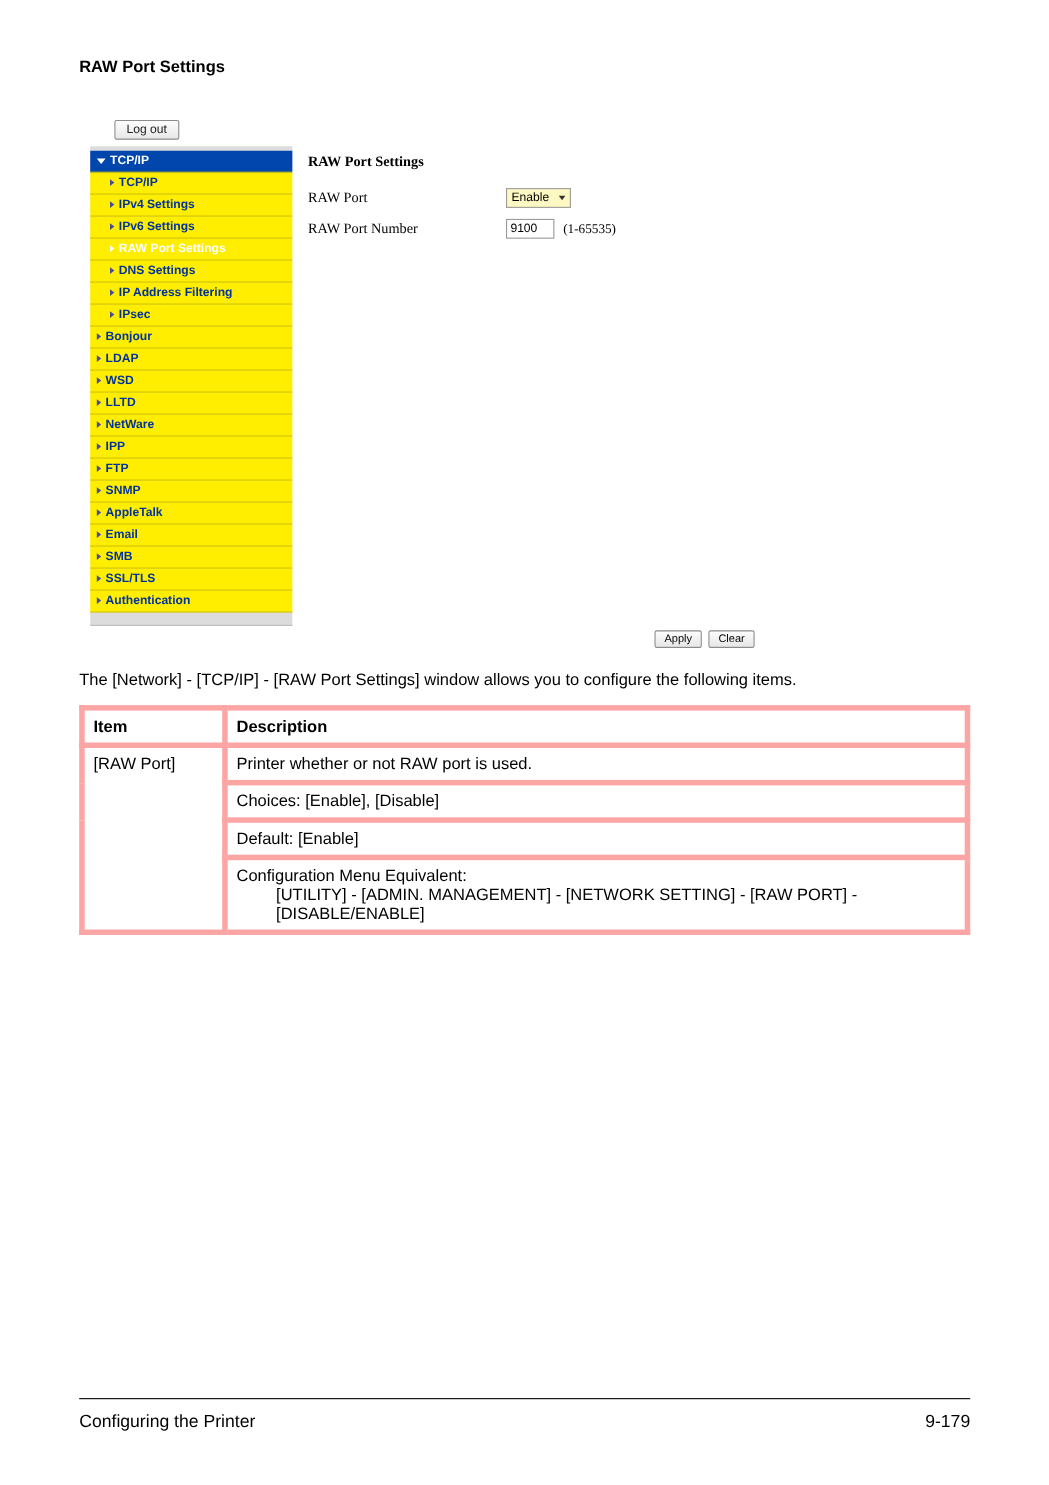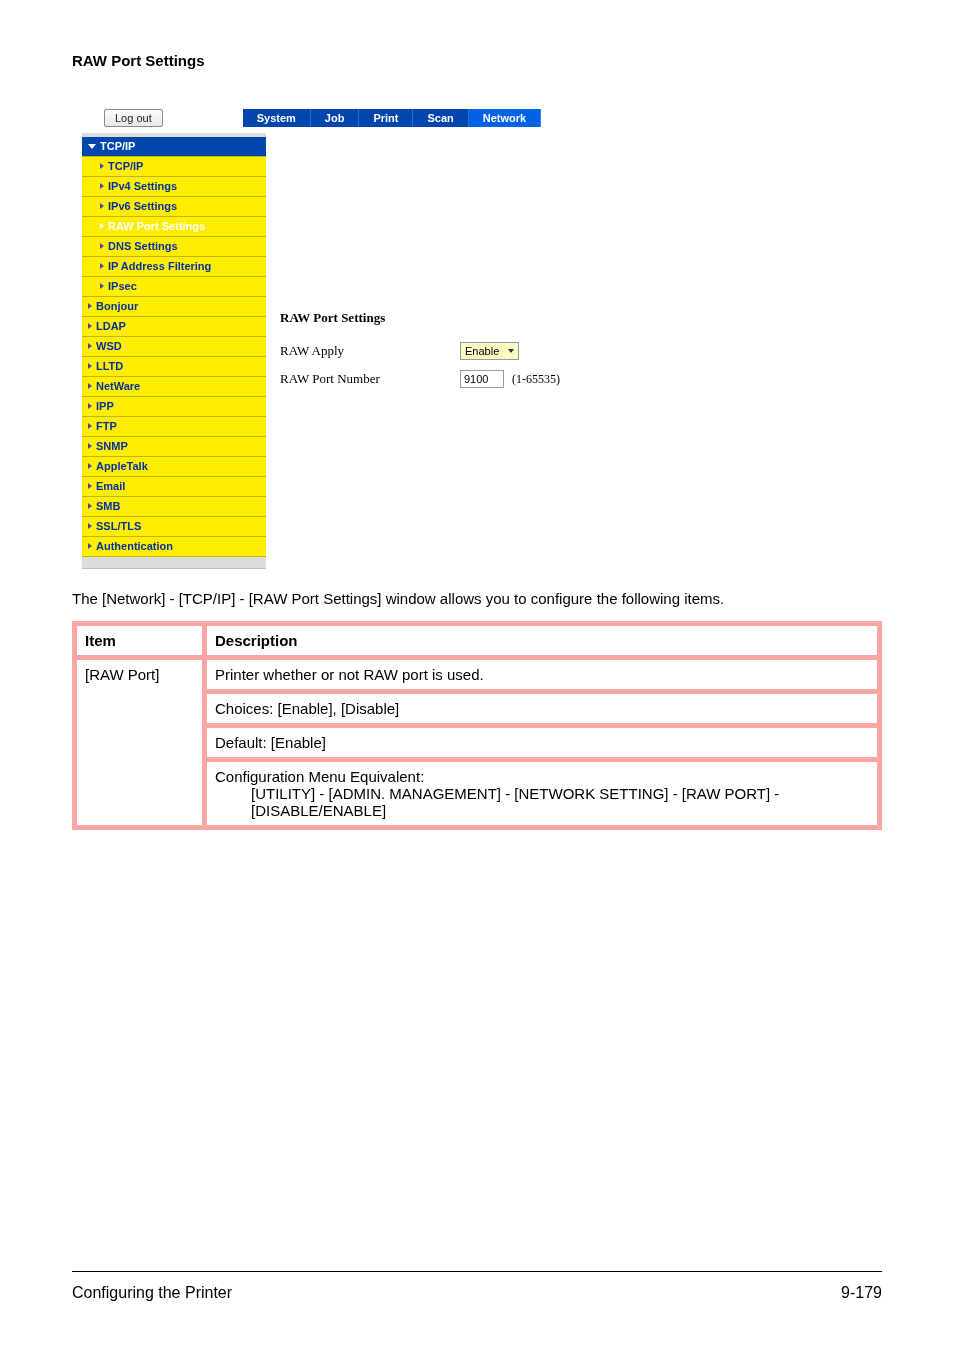--- a/index.html
+++ b/index.html
@@ -28,21 +28,21 @@
     gap: 6px;
     font-size: 13px;
     font-family: "Times New Roman", serif;
   }
   .printer-icon {
     width: 16px; height: 14px;
   }
   .top-row {
     display: flex;
     align-items: center;
-    gap: 80px;
+    gap: 63px;
     padding-left: 32px;
     margin-top: 40px;
   }
   .logout-btn {
     font-size: 11px;
     padding: 0 10px;
     background: linear-gradient(#fdfdfd,#e8e8e8);
     border: 1px solid #8b8b8b;
     border-radius: 2px;
     color: #222;
@@ -61,21 +61,20 @@
     background: #0046ad;
     border-right: 1px solid rgba(255,255,255,0.2);
   }
   .tab.active {
     background: #0063e6;
   }
   .layout {
     display: flex;
     margin-top: 6px;
     padding-left: 10px;
-    align-items: center;
   }
   .sidebar {
     width: 184px;
     flex: 0 0 184px;
   }
   .sidebar-gap {
     background: #dcdcdc;
     height: 4px;
   }
   .sb-row {
@@ -223,27 +222,20 @@
 </head>
 <body>
 
 <div class="section-heading">RAW Port Settings</div>
 
 <div class="screenshot-outer">
 
 
   <div class="top-row">
     <button class="logout-btn">Log out</button>
-    <div class="tabs">
-      <div class="tab">System</div>
-      <div class="tab">Job</div>
-      <div class="tab">Print</div>
-      <div class="tab">Scan</div>
-      <div class="tab active">Network</div>
-    </div>
   </div>
 
   <div class="layout">
     <div class="sidebar">
       <div class="sidebar-gap"></div>
       <div class="sb-row top">
           <span class="down"></span>
           <span>TCP/IP</span>
         </div>
       <div class="sb-row indent1">
@@ -326,37 +318,41 @@
           <span class="caret"></span>
           <span>Authentication</span>
         </div>
       <div class="sidebar-tail"></div>
     </div>
 
     <div class="content">
       <div class="content-title">RAW Port Settings</div>
 
       <div class="field-row">
-        <span class="lbl">RAW Apply</span>
+        <span class="lbl">RAW Port</span>
         <span class="sel-wrap">
           <select class="sel-ctl">
             <option>Enable</option>
           </select>
         </span>
       </div>
 
       <div class="field-row">
         <span class="lbl">RAW Port Number</span>
         <input class="num-input" value="9100" style="">
         <span class="range">(1-65535)</span>
       </div>
 
     </div>
   </div>
 
+  <div class="action-row">
+    <button class="sm-btn">Apply</button>
+    <button class="sm-btn">Clear</button>
+  </div>
 </div>
 
 <p class="body-text">The [Network] - [TCP/IP] - [RAW Port Settings] window allows you to configure the following items.</p>
 
 <table class="desc">
   <tbody>
       <tr>
     <th style="width:130px">Item</th>
     <th>Description</th>
   </tr>

